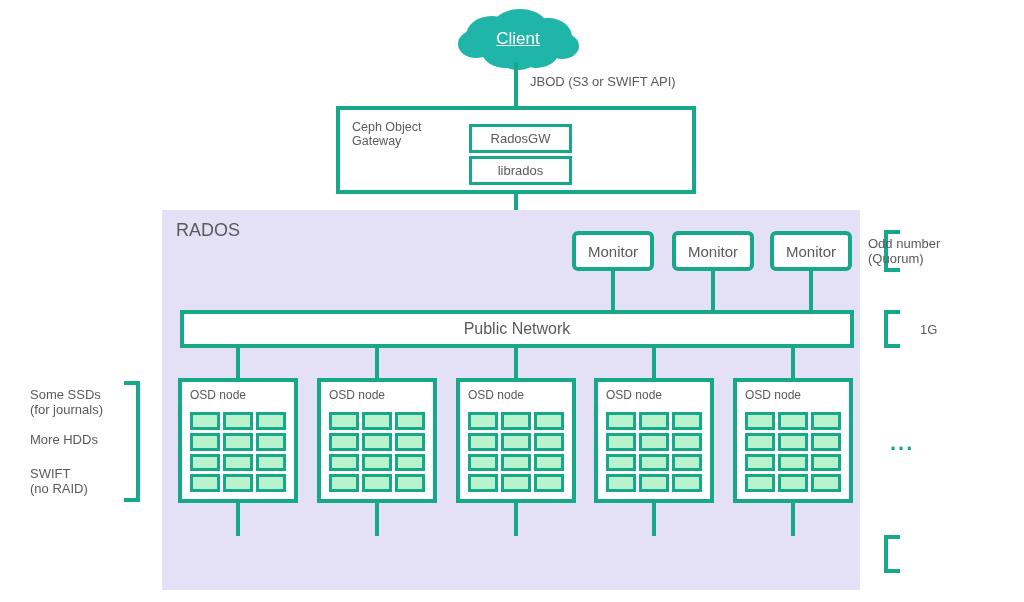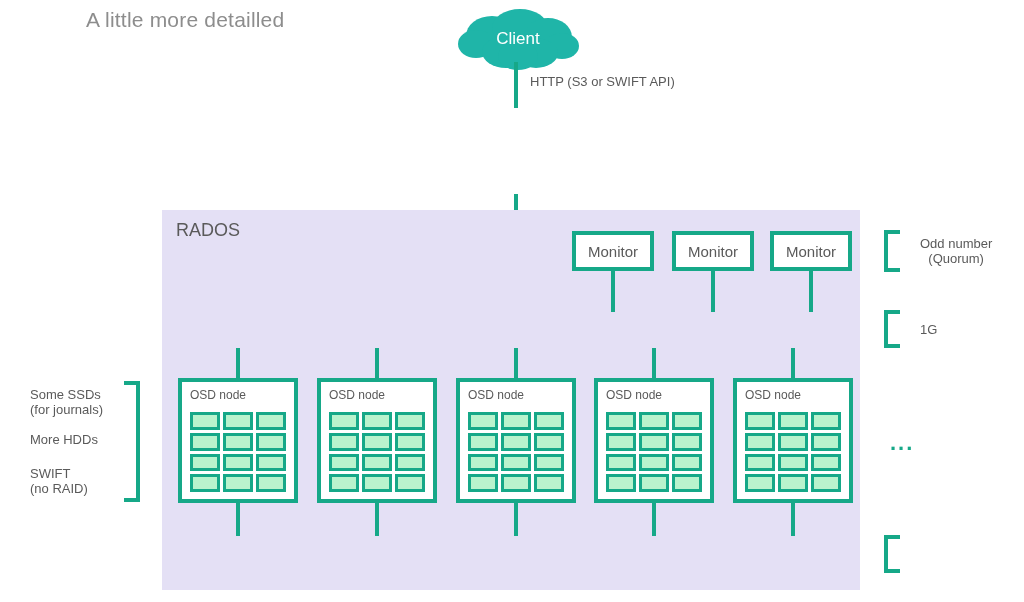--- a/index.html
+++ b/index.html
@@ -38,20 +38,21 @@
 
   
   .cloud{position:absolute;left:448px;top:8px;width:140px;height:66px;}
   .cloud svg{display:block;}
   .cloud .lbl{
     position:absolute;left:0;top:0;width:140px;height:66px;
     display:flex;align-items:center;justify-content:center;
     color:#ffffff;font-size:17px;
     padding-bottom:4px;box-sizing:border-box;
     pointer-events:none;
+    text-decoration:underline;
   }
 
   
   .plain{position:absolute;font-size:13px;color:#5a5a5a;line-height:15px;white-space:nowrap;}
 
   
   #rados-panel{
     position:absolute;left:162px;top:210px;width:698px;height:380px;
     background:#e4e0f5;
   }
@@ -63,21 +64,21 @@
   #gw-label{position:absolute;left:12px;top:10px;font-size:12.5px;line-height:14px;color:#5a5a5a;text-align:left;}
   #gw-inner-wrap{position:absolute;left:129px;top:14px;width:103px;}
   .gw-inner{
     border:3px solid #16a888;background:#ffffff;box-sizing:border-box;
     height:29px;display:flex;align-items:center;justify-content:center;
     font-size:13px;color:#5a5a5a;
   }
   .gw-inner+.gw-inner{margin-top:3px;}
 
   
-  .mon{width:82px;height:40px;font-size:15px;top:231px;}
+  .mon{width:82px;height:40px;font-size:15px;top:231px;border-radius:6px;}
 
   
   .netbar{left:180px;top:310px;width:674px;height:38px;font-size:16px;}
   #cluster-net{top:535px;}
 
   
   .osd{
     position:absolute;top:378px;width:120px;height:125px;
     border:4px solid #16a888;background:#ffffff;box-sizing:border-box;
   }
@@ -102,65 +103,75 @@
   .br-l .top{right:0;top:0;height:4px;width:100%;}
   .br-l .bot{right:0;bottom:0;height:4px;width:100%;}
 
   .ellipsis{position:absolute;color:#16a888;font-size:22px;font-weight:700;letter-spacing:2px;}
 </style>
 </head>
 <body>
 
 <div id="stage">
 
-  <div class="title">A little more detailled</div>
 
   <div class="cloud">
     <svg width="140" height="66" viewBox="0 0 140 66">
       <g fill="#1fb5a8">
         <ellipse cx="44" cy="28" rx="26" ry="20"></ellipse>
         <ellipse cx="72" cy="20" rx="28" ry="19"></ellipse>
         <ellipse cx="100" cy="29" rx="24" ry="19"></ellipse>
         <ellipse cx="28" cy="36" rx="18" ry="14"></ellipse>
         <ellipse cx="114" cy="38" rx="17" ry="13"></ellipse>
         <ellipse cx="58" cy="44" rx="24" ry="16"></ellipse>
         <ellipse cx="88" cy="45" rx="22" ry="15"></ellipse>
         <ellipse cx="70" cy="48" rx="20" ry="14"></ellipse>
       </g>
     </svg>
     <div class="lbl">Client</div>
   </div>
 
   <div class="vline" style="left:514px;top:62px;height:46px;"></div>
-  <div class="plain" style="left:530px;top:74px;">HTTP (S3 or SWIFT API)</div>
-
+  <div class="plain" style="left:530px;top:74px;">JBOD (S3 or SWIFT API)</div>
+
+  <div class="tbox" id="gw-box">
+    <div id="gw-label">
+      <span>Ceph Object</span><br>
+      <span>Gateway</span>
+    </div>
+    <div id="gw-inner-wrap">
+      <div class="gw-inner">RadosGW</div>
+      <div class="gw-inner">librados</div>
+    </div>
+  </div>
 
   <div class="vline" style="left:514px;top:194px;height:118px;"></div>
 
   <div id="rados-panel"></div>
   <div id="rados-title">RADOS</div>
 
   <div class="tbox mon" style="left:572px;">Monitor</div>
   <div class="tbox mon" style="left:672px;">Monitor</div>
   <div class="tbox mon" style="left:770px;">Monitor</div>
 
   <div class="vline" style="left:611px;top:271px;height:41px;"></div>
   <div class="vline" style="left:711px;top:271px;height:41px;"></div>
   <div class="vline" style="left:809px;top:271px;height:41px;"></div>
 
   <div class="bracket br-r" style="left:884px;top:230px;width:16px;height:42px;">
     <div class="arm spine"></div>
       <div class="arm top"></div>
       <div class="arm bot"></div>
   </div>
-  <div class="plain" style="left:920px;top:236px;text-align:center;">
+  <div class="plain" style="left:868px;top:236px;">
     <span>Odd number</span><br>
     <span>(Quorum)</span>
   </div>
 
+  <div class="tbox netbar">Public Network</div>
 
   <div class="bracket br-r" style="left:884px;top:310px;width:16px;height:38px;">
     <div class="arm spine"></div>
       <div class="arm top"></div>
       <div class="arm bot"></div>
   </div>
   <div class="plain" style="left:920px;top:322px;">1G</div>
 
   <div class="vline" style="left:236px;top:348px;height:30px;"></div>
   <div class="vline" style="left:375px;top:348px;height:30px;"></div>

